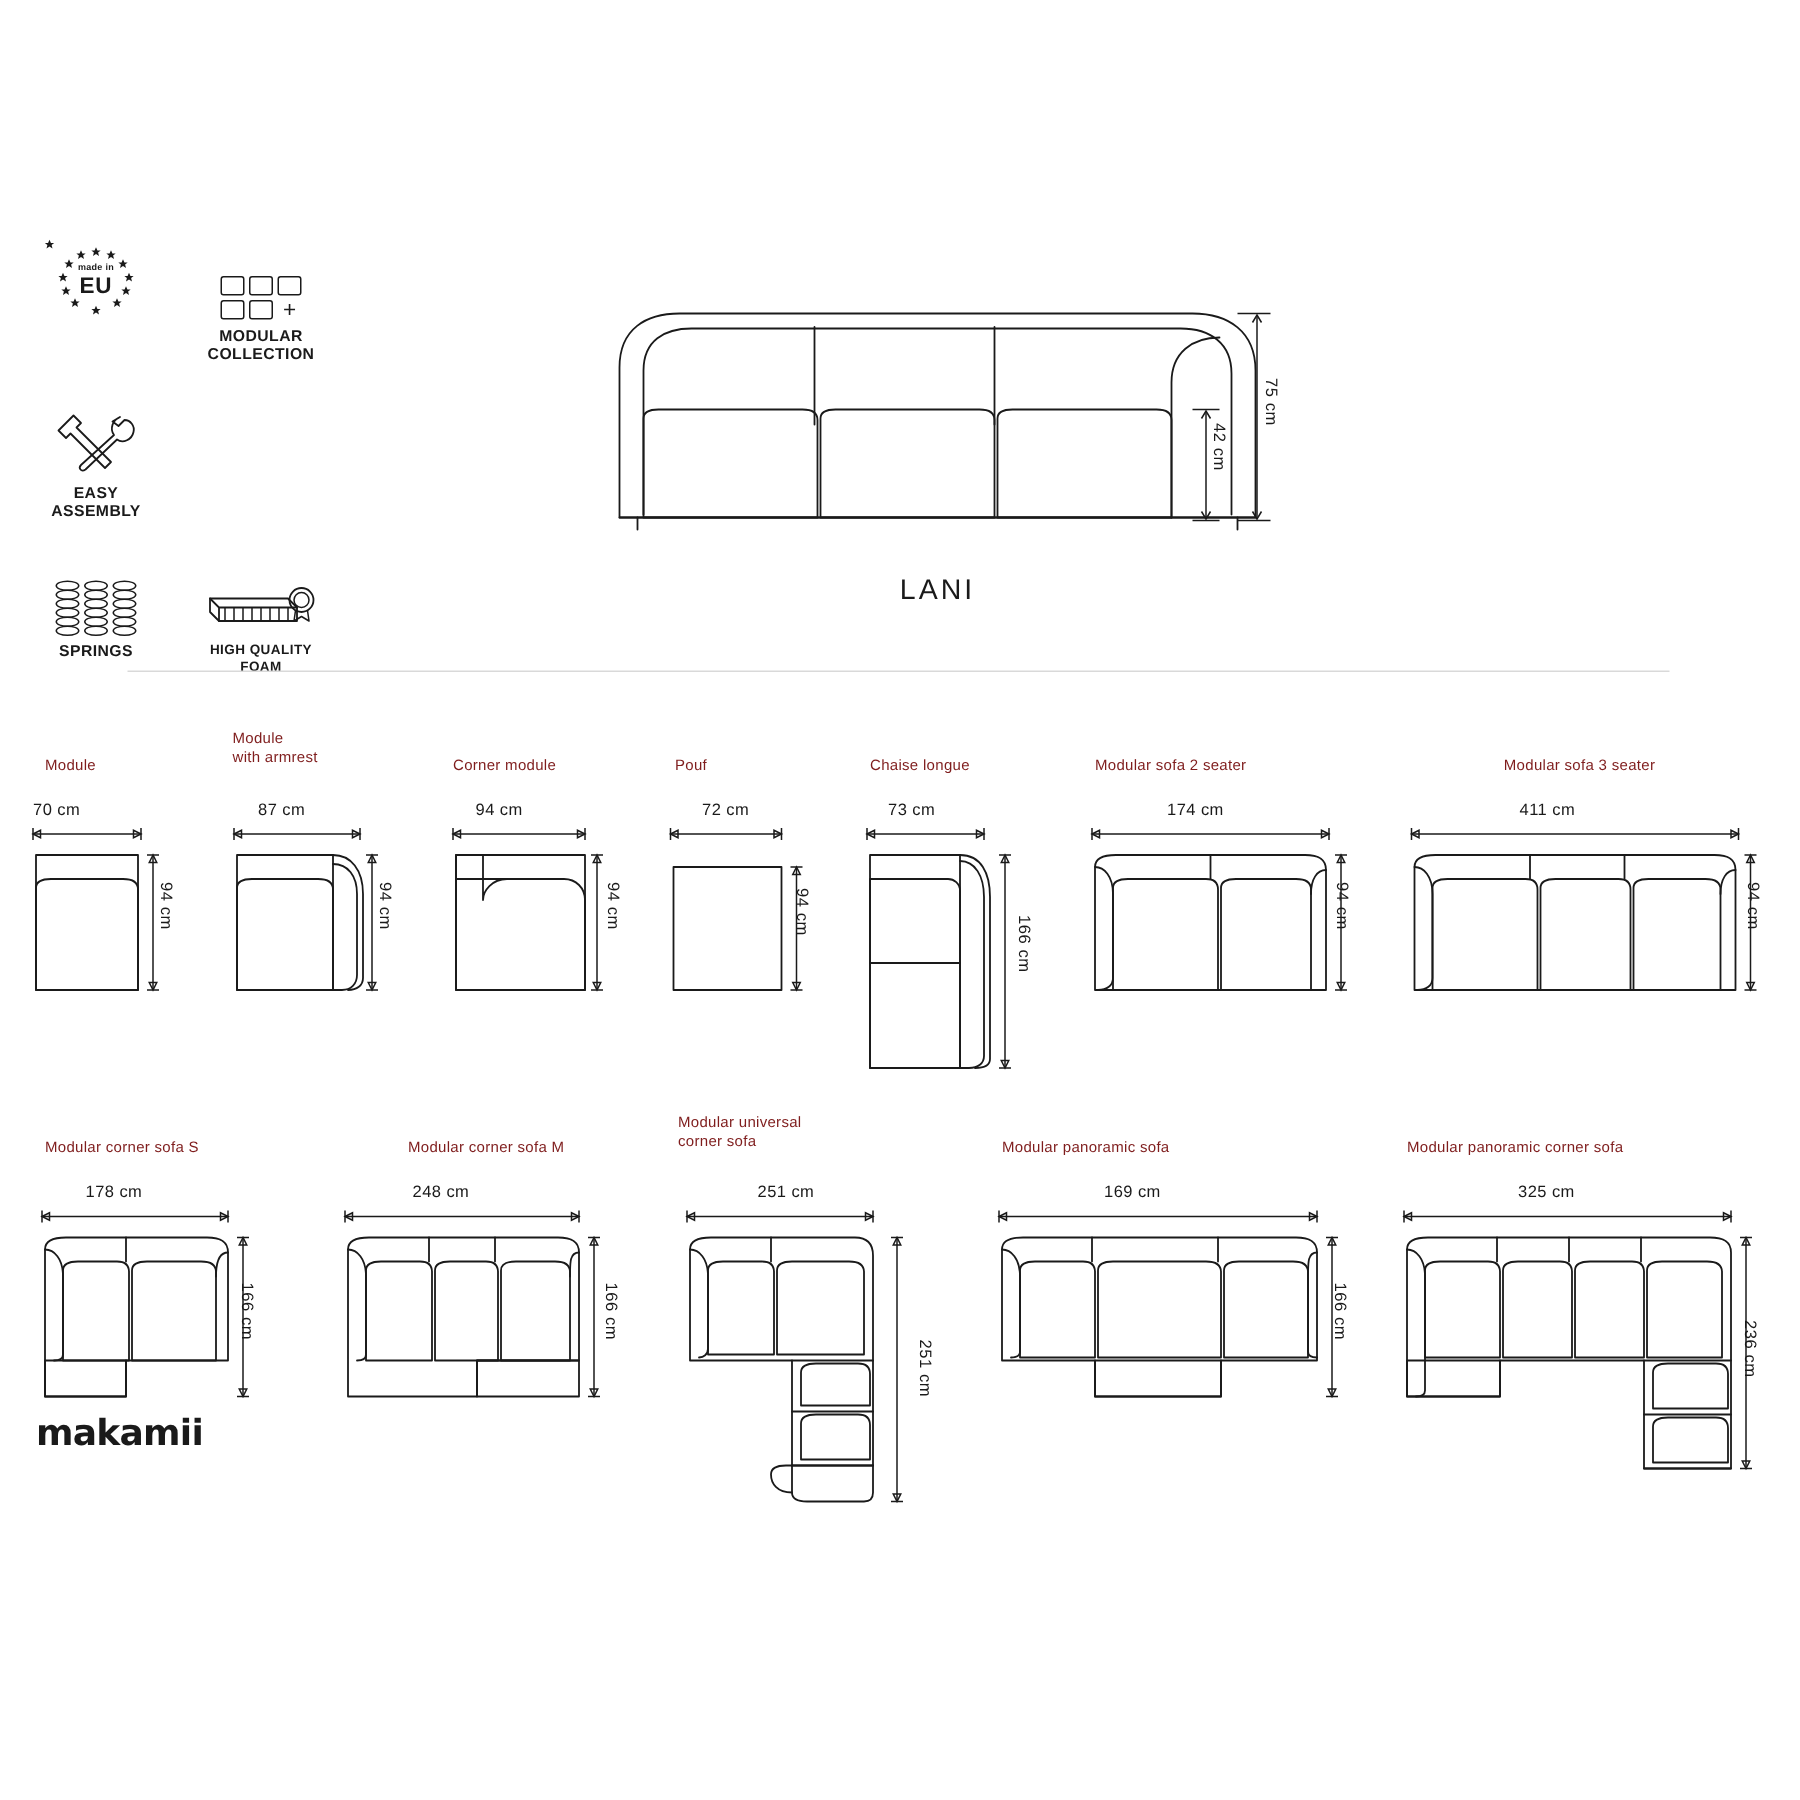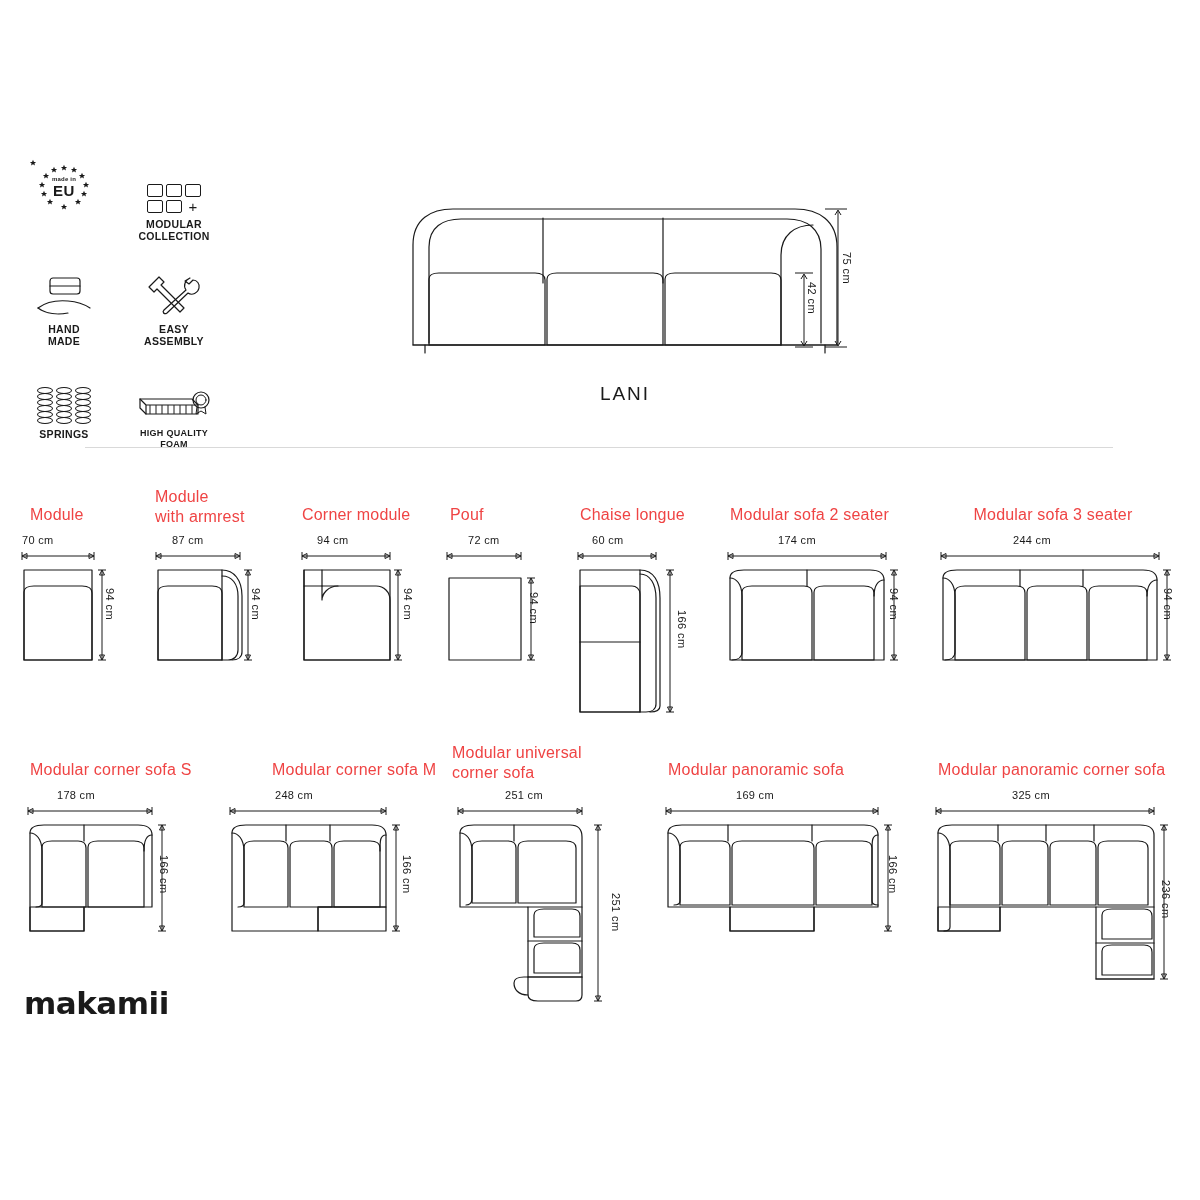--- a/index.html
+++ b/index.html
@@ -52,28 +52,28 @@
     position:absolute;left:395px;top:383px;width:460px;text-align:center;
     font-size:19px;letter-spacing:2px;
   }
 
   
   .dim{font-size:11px;letter-spacing:.4px;}
   .vert{writing-mode:vertical-rl;text-orientation:mixed;}
 
   
   .row-title{
-    font-size:16px;color:#ef4444;line-height:1.25;letter-spacing:.2px;
+    font-size:10px;color:#7f1d1d;line-height:1.25;letter-spacing:.2px;
   }
   .cell{position:absolute;}
   .cellw{position:absolute;font-size:11px;letter-spacing:.3px;}
 
   
   .logo{
-    position:absolute;left:24px;top:985px;font-size:31px;font-weight:bold;
+    position:absolute;left:24px;top:941px;font-size:24px;font-weight:bold;
     letter-spacing:-0.5px;font-family:"DejaVu Sans", sans-serif;
   }
   svg{display:block;overflow:visible;}
   .ln{fill:none;stroke:#1a1a1a;stroke-width:1.2;stroke-linejoin:round;stroke-linecap:round;}
   .ln-t{fill:none;stroke:#1a1a1a;stroke-width:1;stroke-linejoin:round;stroke-linecap:round;}
   .arr{fill:none;stroke:#1a1a1a;stroke-width:1;}
 </style>
 </head>
 <body>
 
@@ -124,34 +124,20 @@
           </div>
         </div>
         <div class="badge-label">
           <span>MODULAR</span><br>
           <span>COLLECTION</span>
         </div>
       </div>
     </div>
 
     <div class="badge-row">
-      <div class="badge">
-        <div class="badge-art">
-          <svg width="60" height="44" viewBox="0 0 60 44">
-            <rect class="ln" x="16" y="4" width="30" height="16" rx="3"></rect>
-            <path class="ln" d="M16 12 H46"></path>
-            <path class="ln" d="M4 34 C12 28, 22 26, 34 27 C42 27.6, 50 30, 56 34"></path>
-            <path class="ln" d="M4 34 C12 40, 24 41, 34 39"></path>
-          </svg>
-        </div>
-        <div class="badge-label">
-          <span>HAND</span><br>
-          <span>MADE</span>
-        </div>
-      </div>
 
       <div class="badge">
         <div class="badge-art">
           <svg width="60" height="46" viewBox="0 0 60 46">
             <path class="ln" d="M12 8 L15 5 L20 10 L17 13 L40 36 L36 40 L13 17 L10 20 L5 15 Z"></path>
             <path class="ln" d="M46 6 C41 8, 39 14, 42 18 L20 38 C18 40, 20 43, 23 41 L44 21 C48 24, 54 21, 55 16 C56 12, 53 8, 49 8 L45 12 L41 9 Z"></path>
           </svg>
         </div>
         <div class="badge-label">
           <span>EASY</span><br>
@@ -333,21 +319,21 @@
       <path class="arr" d="M88 26 L85.5 31 L90.5 31 Z" fill="#1a1a1a"></path>
       <path class="arr" d="M88 108 L85.5 103 L90.5 103 Z" fill="#1a1a1a"></path>
       <path class="arr" d="M84 26 L92 26 M84 108 L92 108"></path>
     </svg>
   </div>
   <div class="dim vert" style="left:528px;top:592px;position:absolute;">94 cm</div>
 
   <div class="cell" style="left:580px;top:505px;width:160px;">
     <div class="row-title">Chaise longue</div>
   </div>
-  <div class="cellw" style="left:592px;top:534px;">60 cm</div>
+  <div class="cellw" style="left:592px;top:534px;">73 cm</div>
   <div class="cell" style="left:570px;top:552px;">
     <svg width="120" height="175" viewBox="0 0 120 175">
       <path class="arr" d="M8 4 L86 4"></path>
       <path class="arr" d="M8 4 L13 1.5 L13 6.5 Z" fill="#1a1a1a"></path>
       <path class="arr" d="M86 4 L81 1.5 L81 6.5 Z" fill="#1a1a1a"></path>
       <path class="arr" d="M8 0 L8 8 M86 0 L86 8"></path>
       <path class="ln" d="M10 18 L70 18 L70 160 L10 160 Z"></path>
       <path class="ln" d="M10 34 L62 34 C66 34, 70 37, 70 42 L70 160 L10 160 Z"></path>
       <path class="ln" d="M70 22 C80 22, 86 32, 86 46 L86 152 C86 157, 82 160, 76 160 L70 160"></path>
       <path class="ln" d="M70 18 C84 18, 90 30, 90 46 L90 154 C90 158, 86 160, 80 160"></path>
@@ -380,21 +366,21 @@
       <path class="arr" d="M172 18 L169.5 23 L174.5 23 Z" fill="#1a1a1a"></path>
       <path class="arr" d="M172 108 L169.5 103 L174.5 103 Z" fill="#1a1a1a"></path>
       <path class="arr" d="M168 18 L176 18 M168 108 L176 108"></path>
     </svg>
   </div>
   <div class="dim vert" style="left:888px;top:588px;position:absolute;">94 cm</div>
 
   <div class="cell" style="left:943px;top:505px;width:220px;text-align:center;">
     <div class="row-title">Modular sofa 3 seater</div>
   </div>
-  <div class="cellw" style="left:1013px;top:534px;">244 cm</div>
+  <div class="cellw" style="left:1013px;top:534px;">411 cm</div>
   <div class="cell" style="left:935px;top:552px;">
     <svg width="240" height="120" viewBox="0 0 240 120">
       <path class="arr" d="M6 4 L224 4"></path>
       <path class="arr" d="M6 4 L11 1.5 L11 6.5 Z" fill="#1a1a1a"></path>
       <path class="arr" d="M224 4 L219 1.5 L219 6.5 Z" fill="#1a1a1a"></path>
       <path class="arr" d="M6 0 L6 8 M224 0 L224 8"></path>
       <path class="ln" d="M8 26 C8 20, 14 18, 22 18 L208 18 C216 18, 222 20, 222 28 L222 108 L8 108 Z"></path>
       <path class="ln" d="M20 40 C20 36, 24 34, 30 34 L82 34 C87 34, 90 36, 90 41 L90 108 L20 108 Z"></path>
       <path class="ln" d="M92 40 C92 36, 96 34, 102 34 L144 34 C149 34, 152 36, 152 41 L152 108 L92 108 Z"></path>
       <path class="ln" d="M154 40 C154 36, 158 34, 164 34 L202 34 C208 34, 212 36, 212 41 L212 108 L154 108 Z"></path>

